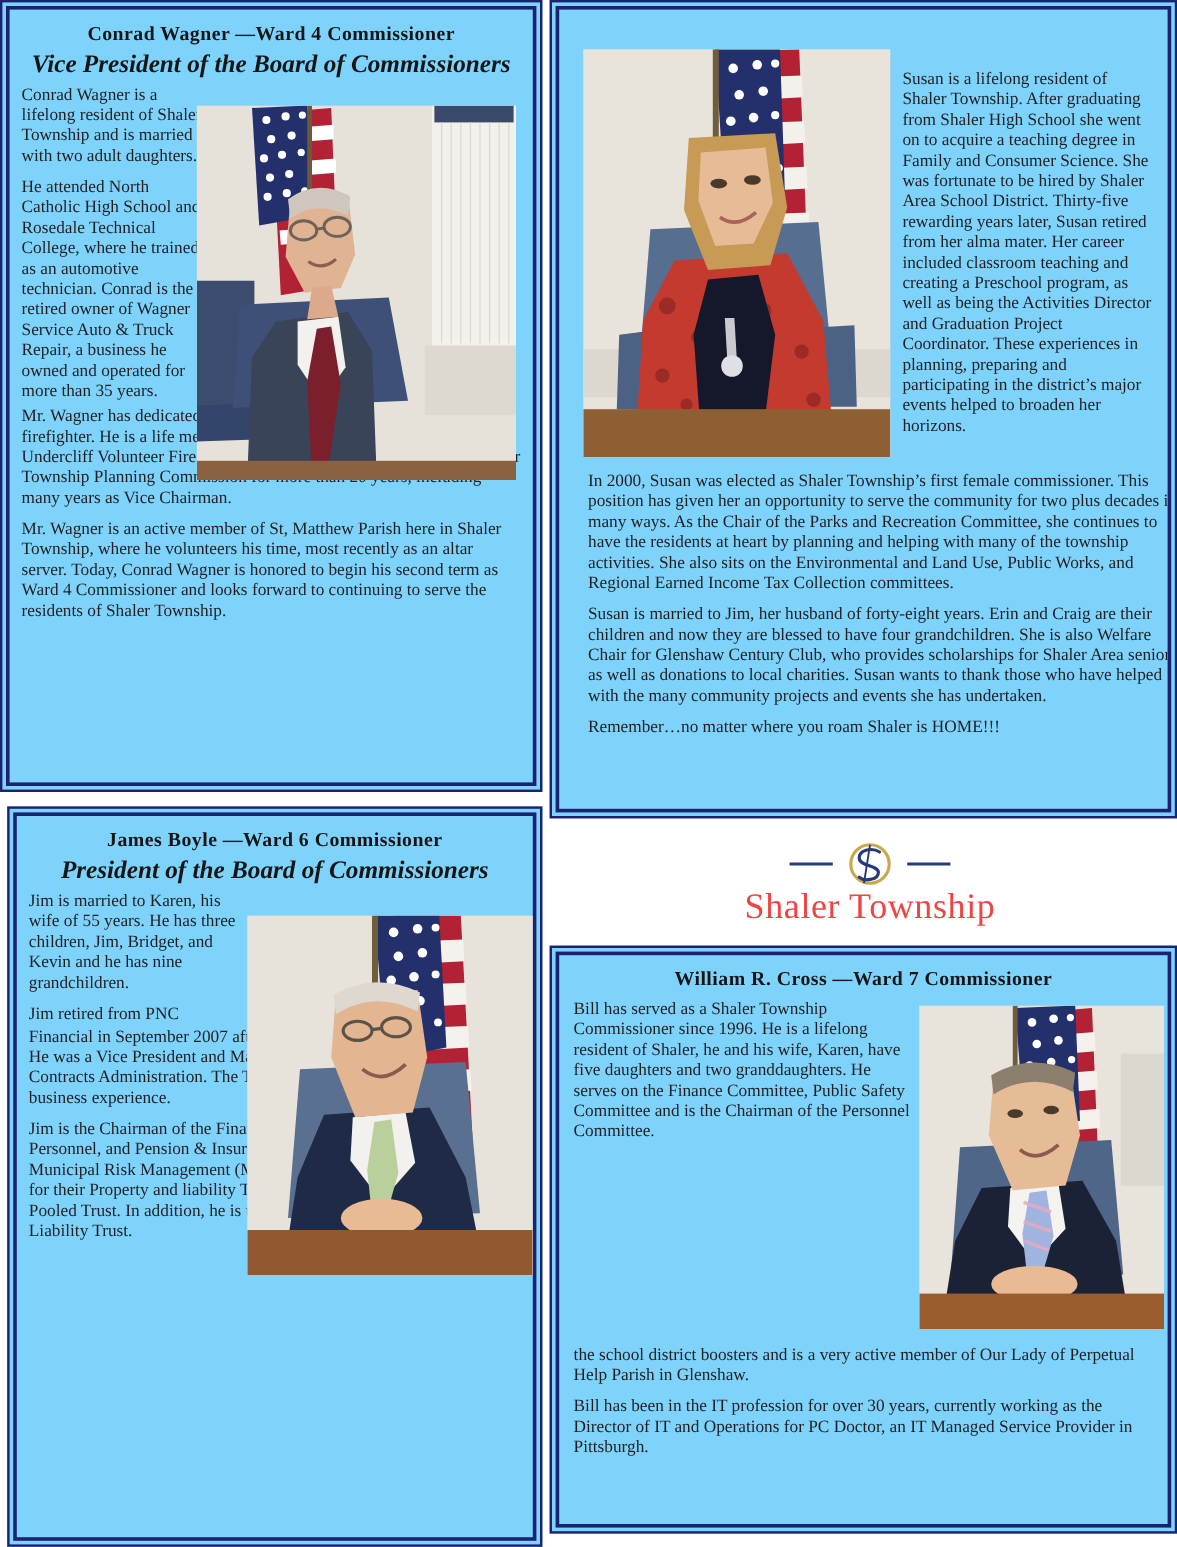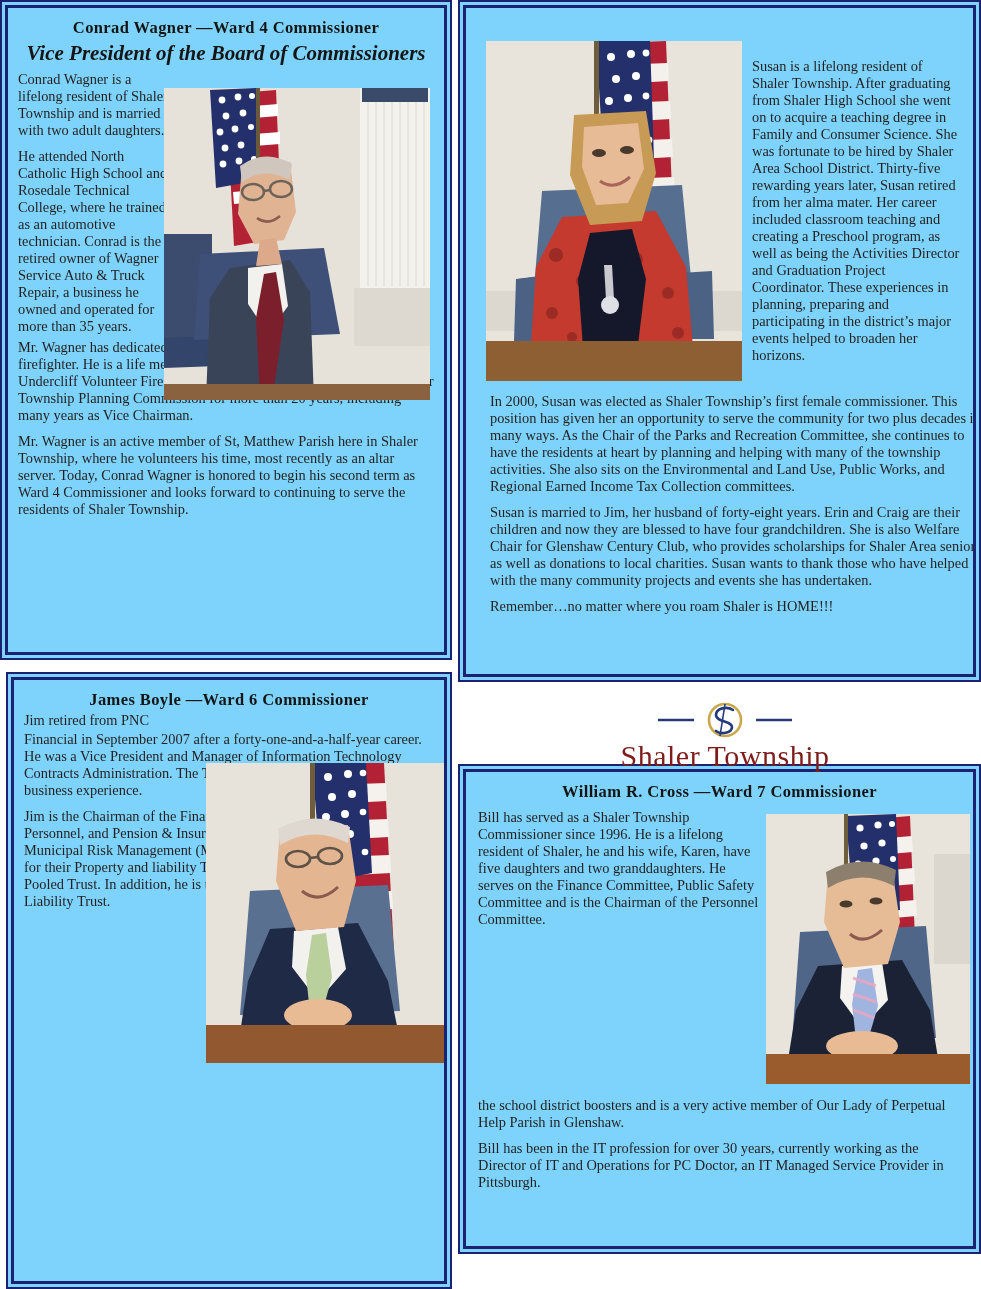--- a/index.html
+++ b/index.html
@@ -59,21 +59,21 @@
     position:absolute;
     background:#d8d4cc;
     overflow:hidden;
   }
   .photo svg{display:block;width:100%;height:100%;}
 
   
   #card-wagner{left:0px;  top:0px;   width:452px; height:660px;}
   #card-fisher{left:458px;top:0px;   width:523px; height:682px;}
   #card-boyle {left:6px;  top:672px; width:446px; height:617px;}
-  #card-cross {left:458px;top:764px; width:523px; height:490px;}
+  #card-cross {left:458px;top:788px; width:523px; height:490px;}
 
   
   #wagner-col{ width:152px; }
   #wagner-photo{ left:156px; top:80px; width:266px; height:312px; }
   #wagner-wide{ margin-top:4px; }
 
   
   #fisher-photo{ left:20px; top:33px; width:256px; height:340px; }
   #fisher-right{ position:absolute; left:286px; top:40px; width:209px;margin-top:10px; }
   #fisher-wide{ position:absolute; left:24px; top:385px; width:495px; }
@@ -90,21 +90,21 @@
 
   
   #logo{
     position:absolute;
     left:560px; top:700px; width:330px; height:88px;
     text-align:center;
   }
   #logo .mark{height:40px;display:flex;align-items:center;justify-content:center;}
   #logo .wordmark{
     font-size:30px;
-    color:#7f1d1d;
+    color:#ef4444;
     letter-spacing:.5px;
     font-family:"Liberation Serif","DejaVu Serif",serif;
     line-height:1.05;
   }
 </style>
 </head>
 <body>
 
 <div class="page">
 
@@ -258,20 +258,21 @@
         <p class="body">In 2000, Susan was elected as Shaler Township’s first female commissioner.  This position has given her an opportunity to serve the community for two plus decades in many ways. As the Chair of the Parks and Recreation Committee, she continues to have the residents at heart by planning and helping with many of the township activities. She also sits on the Environmental and Land Use, Public Works, and Regional Earned Income Tax Collection committees.</p>
         <p class="body">Susan is married to Jim, her husband of forty-eight years. Erin and Craig are their children and now they are blessed to have four grandchildren. She is also Welfare Chair for Glenshaw Century Club, who provides scholarships for Shaler Area seniors as well as donations to local charities. Susan wants to thank those who have helped with the many community projects and events she has undertaken.</p>
         <p class="body">Remember…no matter where you roam Shaler is HOME!!!</p>
       </div>
     </div>
   </div>
 
   <div class="card" id="card-boyle">
     <div class="card-inner">
       <div class="card-title">James Boyle —Ward 6 Commissioner</div>
+      <div class="card-subtitle">President of the Board of Commissioners</div>
 
       <div class="photo" id="boyle-photo">
         <svg viewBox="0 0 238 300" preserveAspectRatio="none" aria-hidden="true">
           <rect x="0" y="0" width="238" height="300" fill="#e7e3da"></rect>
 
           <path d="M122 0 L178 0 L188 190 L134 200 Z" fill="#b22234"></path>
           <g fill="#f5f2ed">
             <path d="M124 22 L180 20 L181 38 L125 41 Z"></path>
             <path d="M126 58 L182 56 L183 74 L127 77 Z"></path>
             <path d="M128 94 L184 92 L185 110 L129 113 Z"></path>
@@ -307,20 +308,21 @@
             <ellipse cx="124" cy="93" rx="12" ry="8"></ellipse>
             <line x1="104" y1="95" x2="112" y2="94"></line>
           </g>
           <path d="M96 128 Q113 142 132 124" stroke="#8d5a4f" stroke-width="3" fill="none"></path>
           <ellipse cx="112" cy="252" rx="34" ry="16" fill="#e8bb95"></ellipse>
           <rect x="0" y="262" width="238" height="38" fill="#92582f"></rect>
         </svg>
       </div>
 
       <div id="boyle-col">
+        <p class="body">Jim is married to Karen, his wife of 55 years. He has three children, Jim, Bridget, and Kevin and he has nine grandchildren.</p>
         <p class="body">Jim retired from PNC</p>
       </div>
 
       <div id="boyle-wide">
         <p class="body">Financial in September 2007 after a forty-one-and-a-half-year career. He was a Vice President and Manager of Information Technology Contracts Administration. The Township has benefitted from his business experience.</p>
         <p class="body">Jim is the Chairman of the Finance Committee and sits on the Personnel, and Pension &amp; Insurance Committee’s. He is also a Municipal Risk Management (MRM) Director, while being a Trustee for their Property and liability Trust and the Workers’ Compensation Pooled Trust. In addition, he is the Treasurer for the Property and Liability Trust.</p>
       </div>
     </div>
   </div>
 

